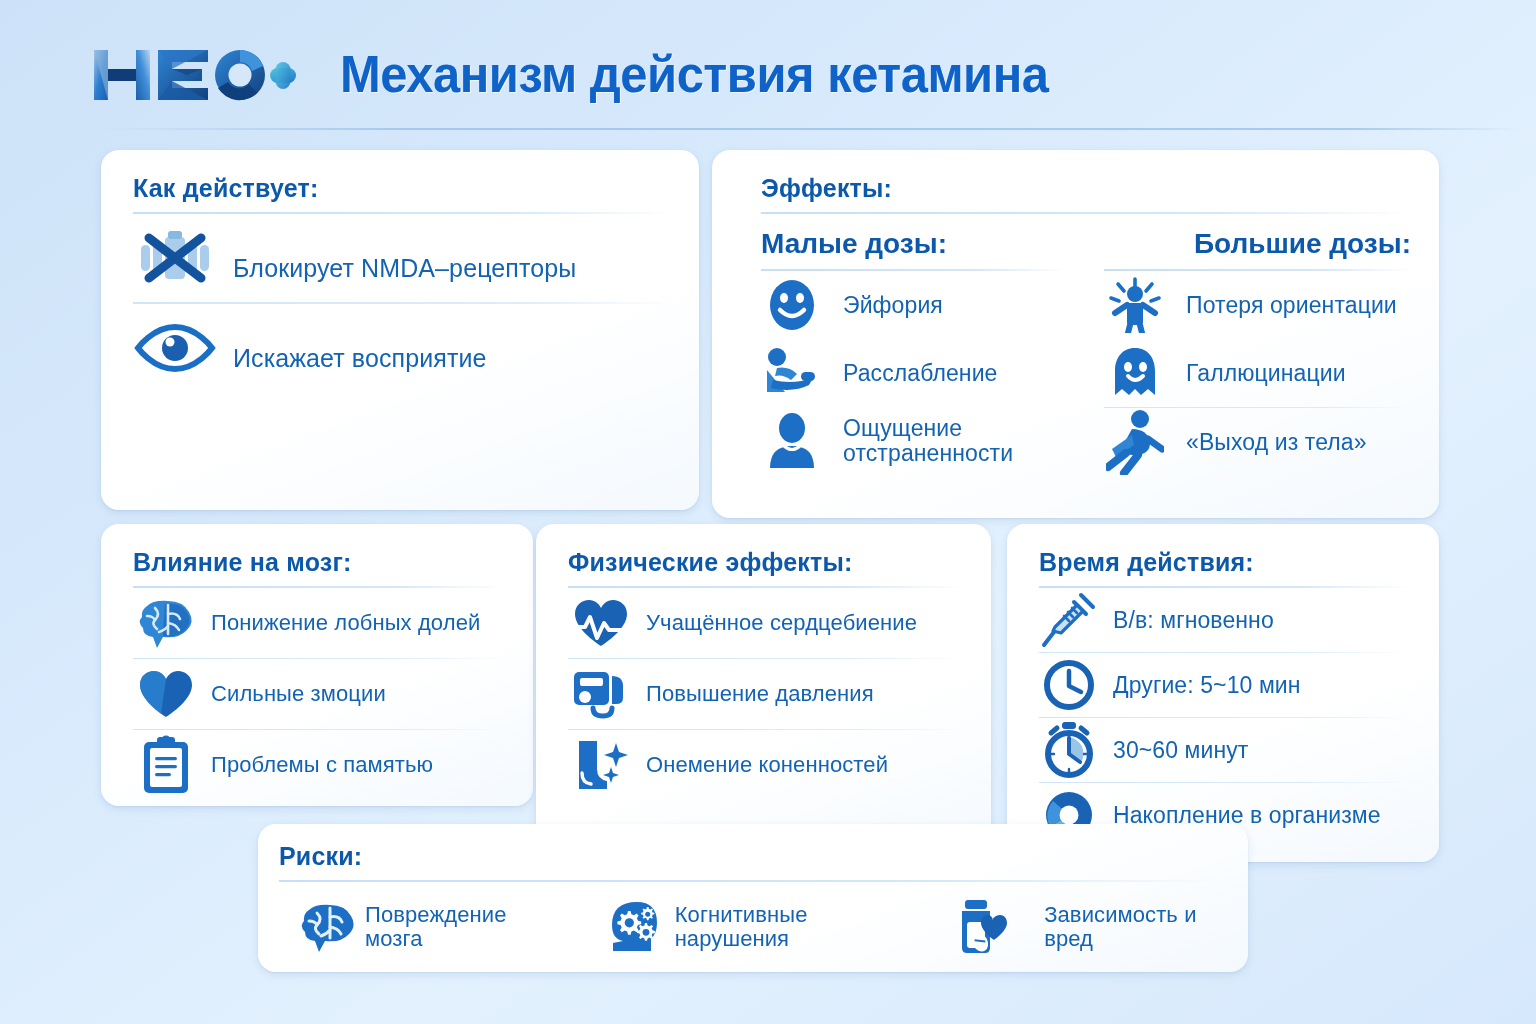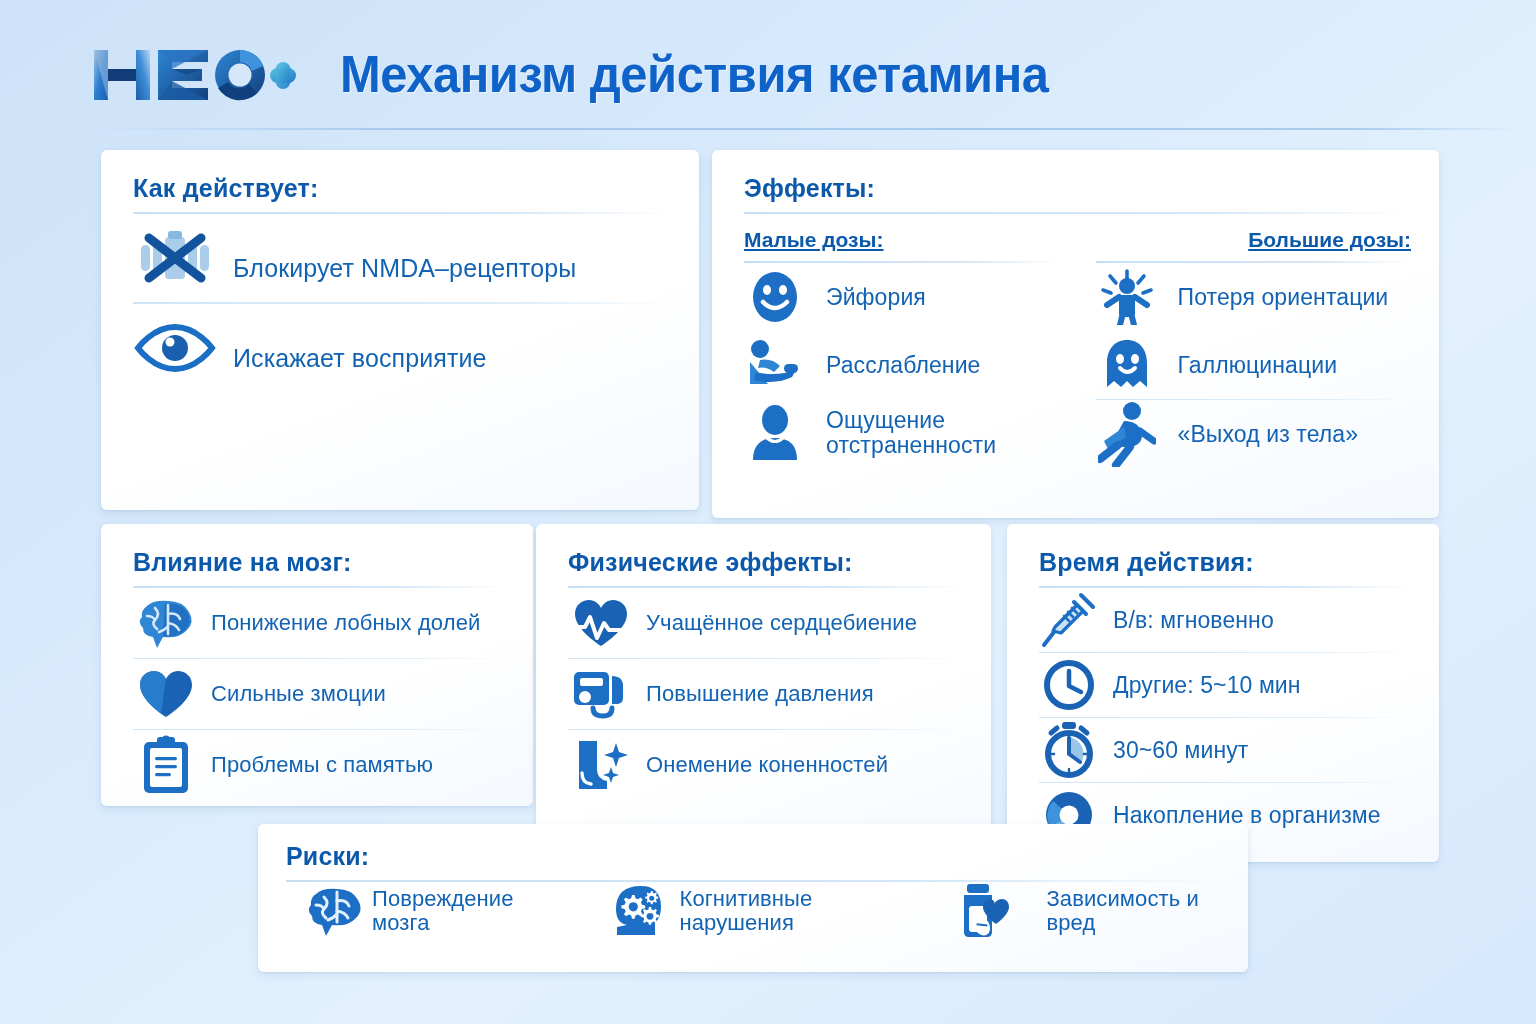--- a/index.html
+++ b/index.html
@@ -29,21 +29,21 @@
   }
   .header-rule {
     position: absolute; left: 92px; top: 128px; width: 1430px; height: 2px;
     background: linear-gradient(90deg, rgba(160,195,235,0) 0%, rgba(150,190,232,0.75) 22%, rgba(150,190,232,0.75) 88%, rgba(160,195,235,0) 100%);
   }
 
   
   .card {
     position: absolute;
     background: linear-gradient(160deg, #ffffff 0%, #ffffff 58%, #f4f9fe 100%);
-    border-radius: 6px;
+    border-radius: 18px;
     box-shadow: 0 3px 9px rgba(70,120,175,0.14), 0 1px 2px rgba(70,120,175,0.10);
   }
   .card-title {
     color: #0c59ab;
     font-weight: bold;
     font-size: 25px;
     font-family: "Liberation Sans Narrow","Liberation Sans", sans-serif;
     letter-spacing: 0.2px;
     white-space: nowrap;
   }
@@ -58,29 +58,28 @@
   .item { display: flex; align-items: center; }
   .item-icon { flex: 0 0 auto; display: flex; align-items: center; justify-content: center; }
   .item-label {
     color: #1363b4;
     font-size: 23px;
     font-family: "Liberation Sans Narrow","Liberation Sans", sans-serif;
     line-height: 1.08;
     letter-spacing: 0.1px;
   }
   .sub-title {
-    color: #0c59ab; font-weight: bold; font-size: 21px;
+    color: #0c59ab; font-weight: bold; font-size: 28px;
     font-family: "Liberation Sans Narrow","Liberation Sans", sans-serif;
     white-space: nowrap;
-    text-decoration: underline;
   }
 
   
   #card-how      { left: 101px; top: 150px; width: 598px; height: 360px; }
-  #card-effects  { left: 712px; top: 150px; width: 727px; height: 368px; }
+  #card-effects  { left: 712px; top: 150px; width: 727px; height: 368px; padding-left: 17px; }
   #card-brain    { left: 101px; top: 524px; width: 432px; height: 282px; }
   #card-physical { left: 536px; top: 524px; width: 455px; height: 344px; }
   #card-time     { left: 1007px; top: 524px; width: 432px; height: 338px; }
   #card-risks    { left: 258px; top: 824px; width: 990px; height: 148px; }
 
   .card-inner { padding: 24px 28px 0 32px; }
 
   
   #card-how .item { height: 88px; }
   #card-how .item-icon { width: 84px; }
@@ -96,21 +95,21 @@
 
   
   #card-brain .item, #card-physical .item { height: 70px; }
   #card-brain .item-icon, #card-physical .item-icon { width: 66px; }
   #card-brain .item-label, #card-physical .item-label { margin-left: 12px; font-size: 22px; }
   #card-time .item { height: 64px; }
   #card-time .item-icon { width: 60px; }
   #card-time .item-label { margin-left: 14px; font-size: 23px; }
 
   
-  .risk-row { display: flex; align-items: center; margin-top: 0; justify-content: center; }
+  .risk-row { display: flex; align-items: center; margin-top: 16px; justify-content: center; }
   .risk-item { display: flex; align-items: center; }
   .risk-item .item-icon { width: 62px; }
   .risk-item .item-label { margin-left: 8px; font-size: 22px; }
   #risk-0 { margin-left: 16px; }
   #risk-1 { margin-left: 60px; }
   #risk-2 { margin-left: 56px; gap: 20px; }
 
   svg { display: block; }
 </style>
 </head>
@@ -455,21 +454,21 @@
             <path d="M26 26 L7 38 A23 23 0 0 1 10 12 Z" fill="#3e93dc"></path>
             <circle cx="26" cy="26" r="9.5" fill="#ffffff"></circle>
           </svg>
         </div>
         <div class="item-label">Накопление в организме</div>
       </div>
     </div>
   </div>
 
   <div class="card" id="card-risks">
-    <div class="card-inner" style="padding:18px 24px 0 28px;">
+    <div class="card-inner" style="padding:18px 24px 0 21px;">
       <div class="card-title">Риски:</div>
       <div class="title-rule"></div>
 
       <div class="risk-row">
         <div class="risk-item" id="risk-0">
           <div class="item-icon">
             <svg width="58" height="54" viewBox="0 0 58 54">
               <path d="M12 10 Q6 14 7 21 Q2 26 8 32 Q8 40 18 41 L22 52 L28 41 Q44 43 52 34 Q60 26 54 16 Q48 5 33 5 Q18 4 12 10 Z" fill="#1c6fc4"></path>
               <g stroke="#e2f0fc" stroke-width="3" fill="none" stroke-linecap="round">
                 <path d="M20 13 Q26 19 20 25 Q16 29 22 34"></path>

